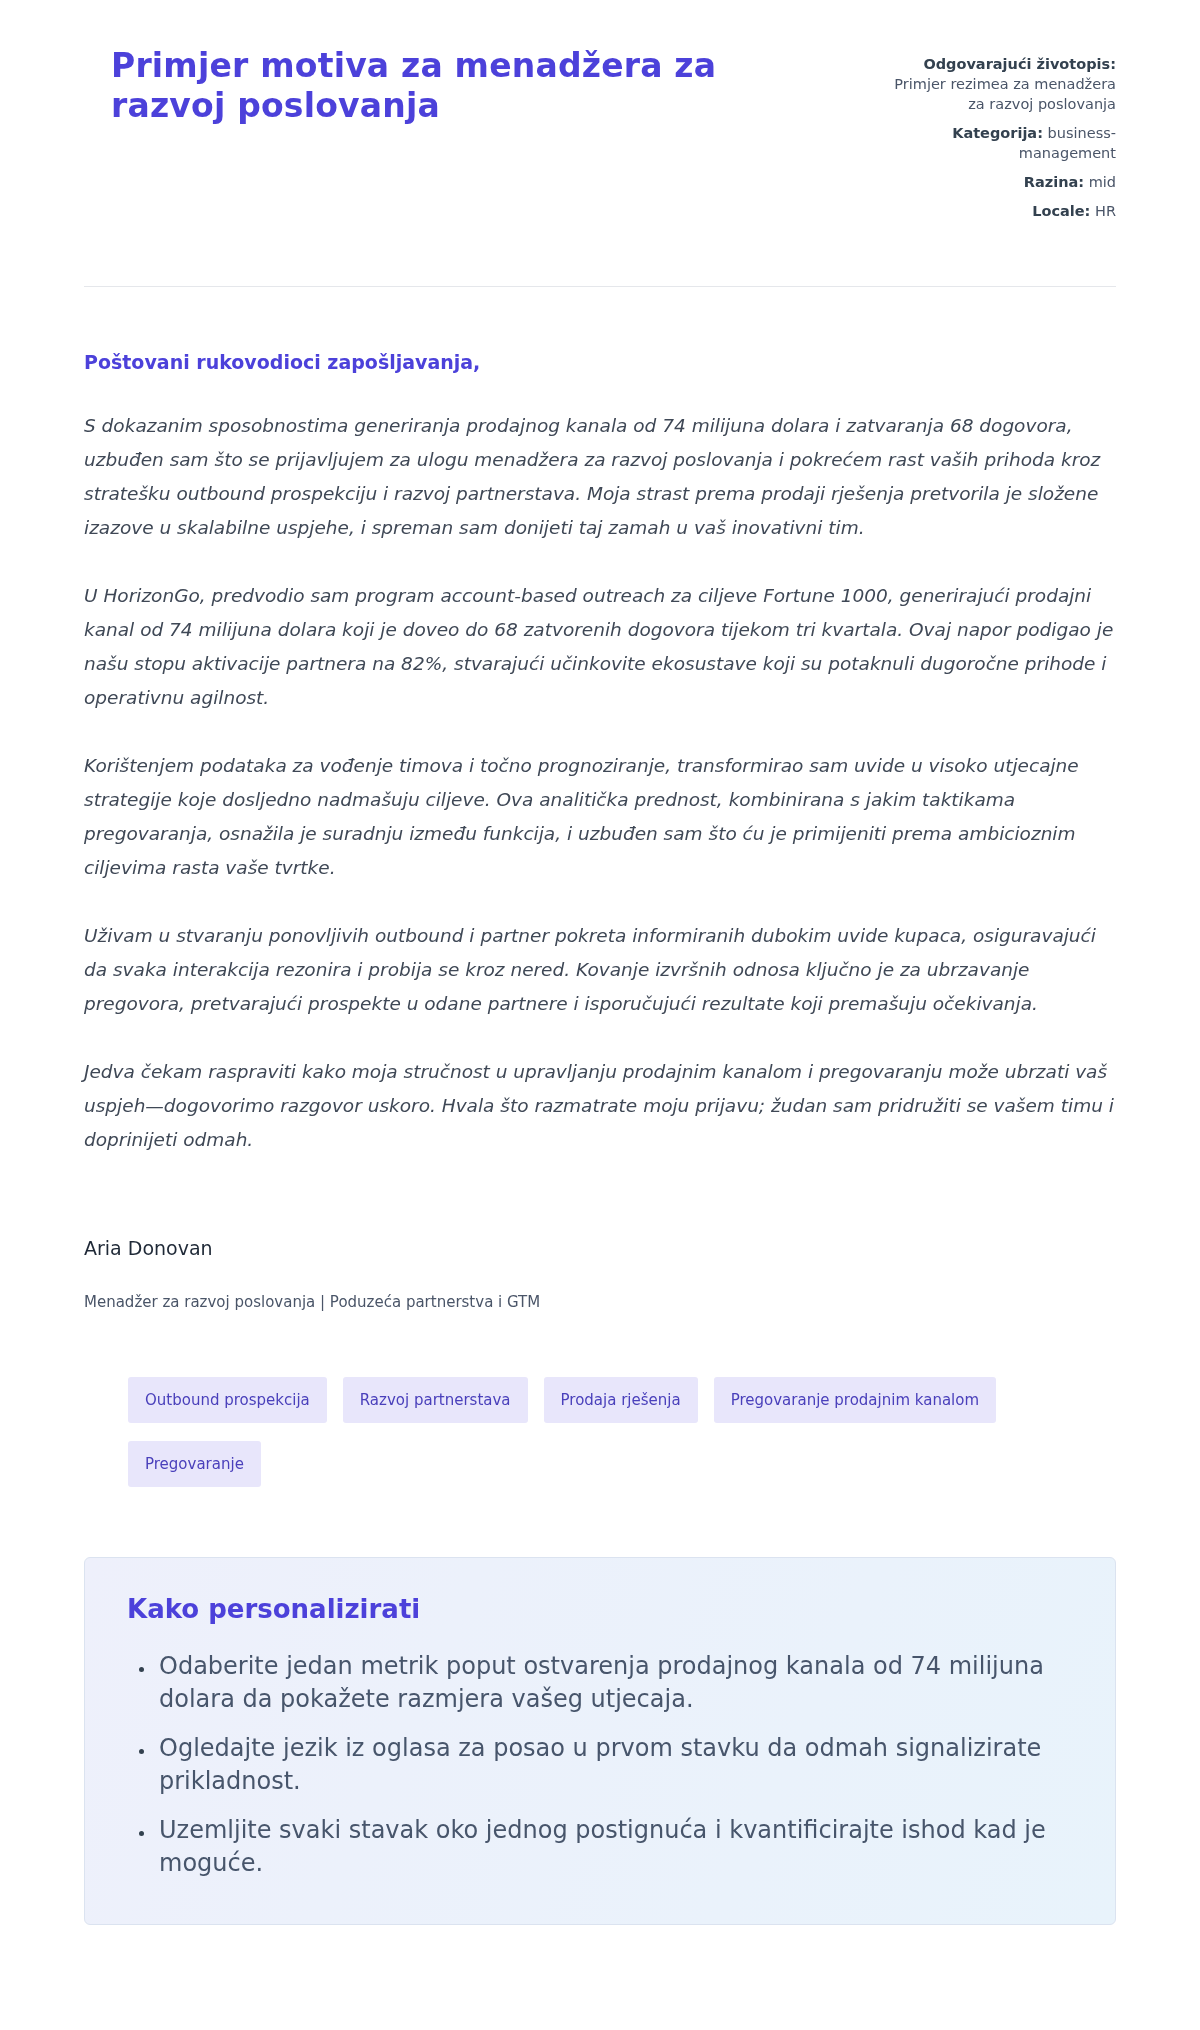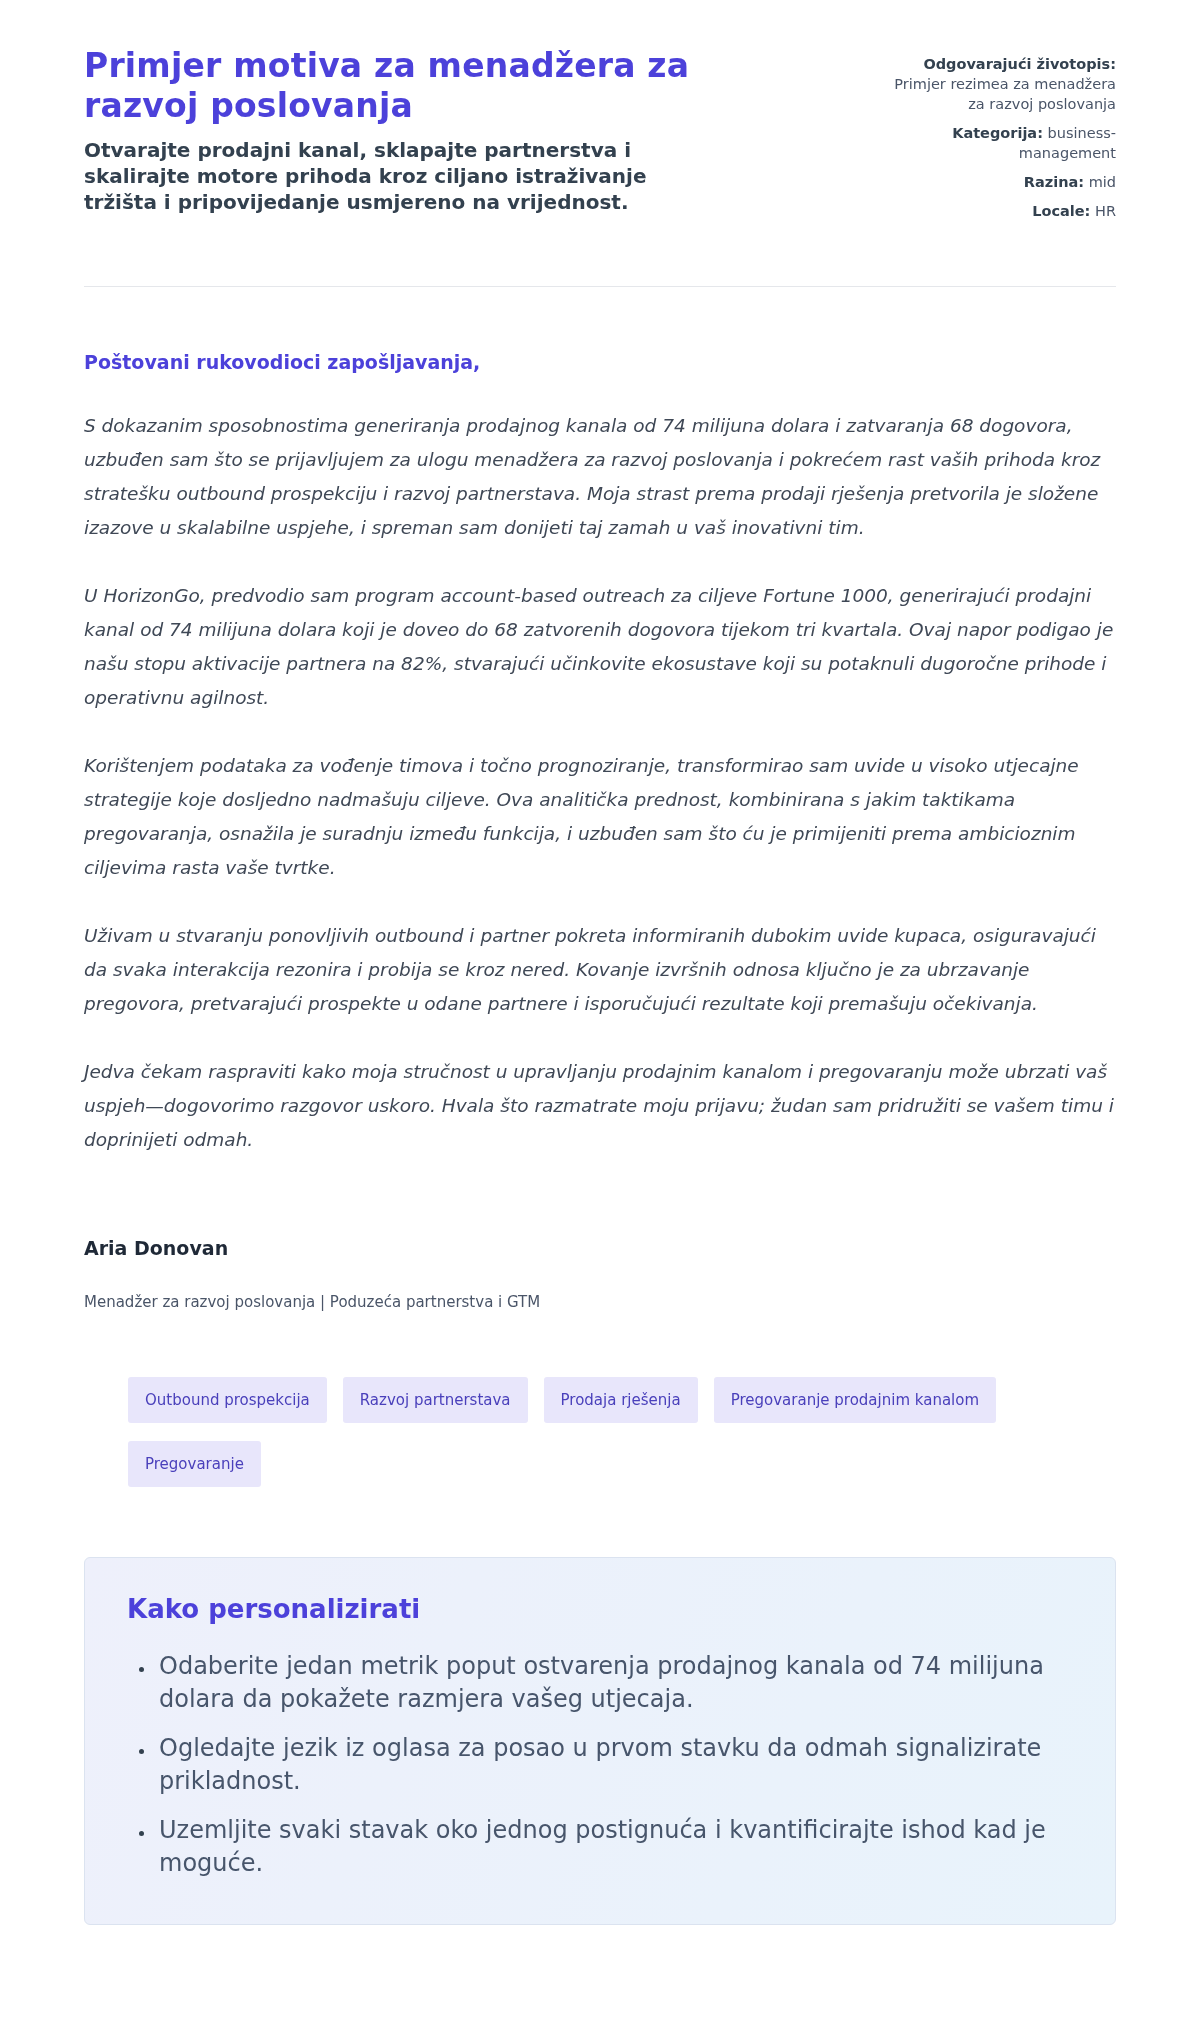--- a/index.html
+++ b/index.html
@@ -4,40 +4,40 @@
 <style>
   html,body{margin:0;padding:0;background:#ffffff;}
   body{
     width:1200px;min-height:2030px;
     font-family:"DejaVu Sans","Liberation Sans",sans-serif;
     color:#3f4856;-webkit-font-smoothing:antialiased;
   }
   .page{box-sizing:border-box;width:1200px;padding:46px 84px 70px;}
 
   
-  .header{display:flex;justify-content:space-between;align-items:flex-start;gap:30px;}
+  .header{display:flex;justify-content:space-between;align-items:flex-start;gap:30px;margin-left:27px;}
   .header-left{width:625px;}
   .page-title{
     margin:0;font-size:33px;line-height:1.22;font-weight:700;
     color:#4c41da;letter-spacing:.2px;
   }
   .page-subtitle{
     margin:10px 0 0;font-size:20px;line-height:1.32;font-weight:700;color:#33414f;
   }
   .meta{width:240px;margin-left:auto;text-align:right;font-size:14.5px;line-height:1.38;color:#4a5568;padding-top:8px;}
   .meta-row{margin:0 0 9px;}
   .meta-row strong{color:#33414f;font-weight:700;text-align:right;}
 
   .divider{border:none;border-top:1px solid #e5e7eb;margin:56px 0 0;}
 
   
   .greeting{color:#4c41da;font-weight:700;font-size:19px;line-height:26px;margin:62px 0 0;}
   .body-par{font-size:18.5px;line-height:34px;margin:34px 0 0;color:#3f4856;font-style:italic;}
 
-  .sig-name{font-size:19px;line-height:26px;font-weight:700;color:#1f2937;margin:78px 0 0;}
+  .sig-name{font-size:19px;line-height:26px;font-weight:400;color:#1f2937;margin:78px 0 0;}
   .sig-role{font-size:15px;line-height:26px;color:#4a5568;margin:28px 0 0;}
 
   
   .tags{display:flex;flex-wrap:wrap;gap:18px 16px;margin-top:62px;padding-left:44px;}
   .tag{
     display:inline-block;background:#e8e6fb;color:#4a40bb;
     font-size:15px;line-height:20px;padding:13px 17px;border-radius:3px;white-space:nowrap;
   }
 
   
@@ -54,21 +54,20 @@
   .tip-item::marker{color:#33414f;font-size:15px;}
 </style>
 </head>
 <body>
 
 <div class="page">
 
   <header class="header">
     <div class="header-left">
       <h1 class="page-title">Primjer motiva za menadžera za razvoj poslovanja</h1>
-      <p class="page-subtitle">Otvarajte prodajni kanal, sklapajte partnerstva i skalirajte motore prihoda kroz ciljano istraživanje tržišta i pripovijedanje usmjereno na vrijednost.</p>
     </div>
     <aside class="meta">
         <p class="meta-row"><strong>Odgovarajući životopis:</strong> Primjer rezimea za menadžera za razvoj poslovanja</p>
         <p class="meta-row"><strong>Kategorija:</strong> business-management</p>
         <p class="meta-row"><strong>Razina:</strong> mid</p>
         <p class="meta-row"><strong>Locale:</strong> HR</p>
       </aside>
   </header>
 
   <hr class="divider">

